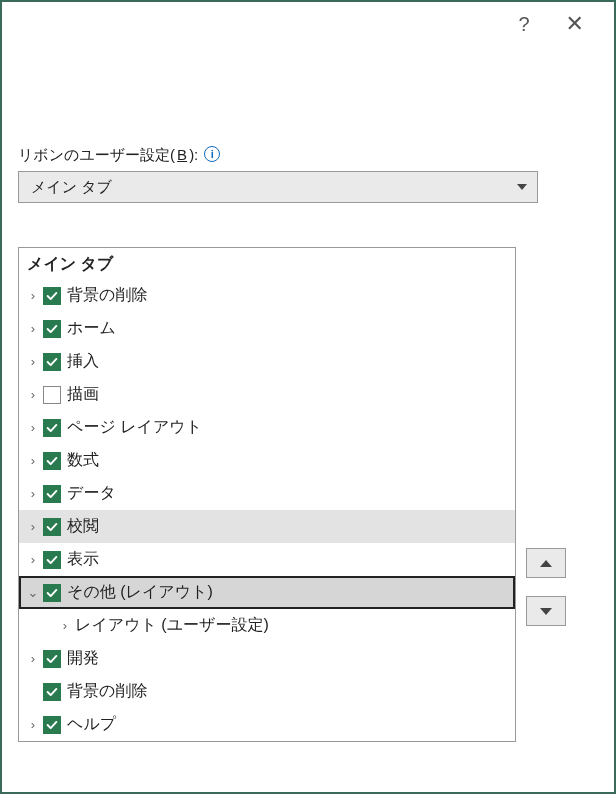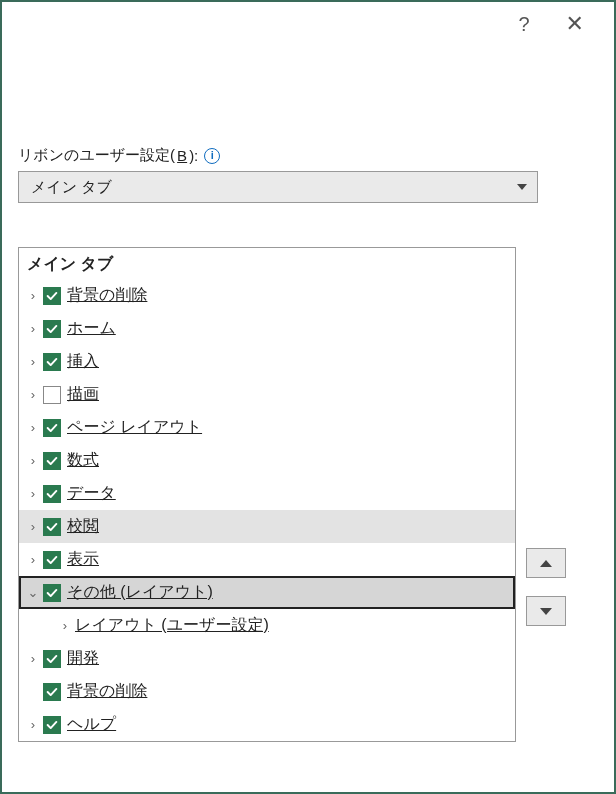--- a/index.html
+++ b/index.html
@@ -33,21 +33,21 @@
     user-select: none;
   }
   .titlebar .close-icon { font-size: 22px; }
   .content {
     padding: 100px 22px 0 16px;
   }
   .field-label {
     font-size: 15px;
     margin-bottom: 6px;
     display: flex;
-    align-items: center;
+    align-items: flex-start;
     gap: 2px;
   }
   .field-label .accel { text-decoration: underline; }
   .info-icon {
     display: inline-flex;
     width: 16px; height: 16px;
     border: 1.5px solid #0f6cbf;
     border-radius: 50%;
     color: #0f6cbf;
     font-size: 11px;
@@ -126,21 +126,21 @@
     margin-right: 6px;
     cursor: pointer;
     position: relative;
     flex-shrink: 0;
   }
   .checkbox svg { width: 14px; height: 14px; }
   .checkbox.unchecked {
     background: #fff;
     border-color: #888;
   }
-  .item-label { white-space: nowrap; text-decoration: underline; }
+  .item-label { white-space: nowrap; }
   .side-buttons {
     position: absolute;
     left: 524px;
     top: 546px;
     display: flex;
     flex-direction: column;
     gap: 18px;
   }
   .side-btn {
     width: 40px; height: 30px;

